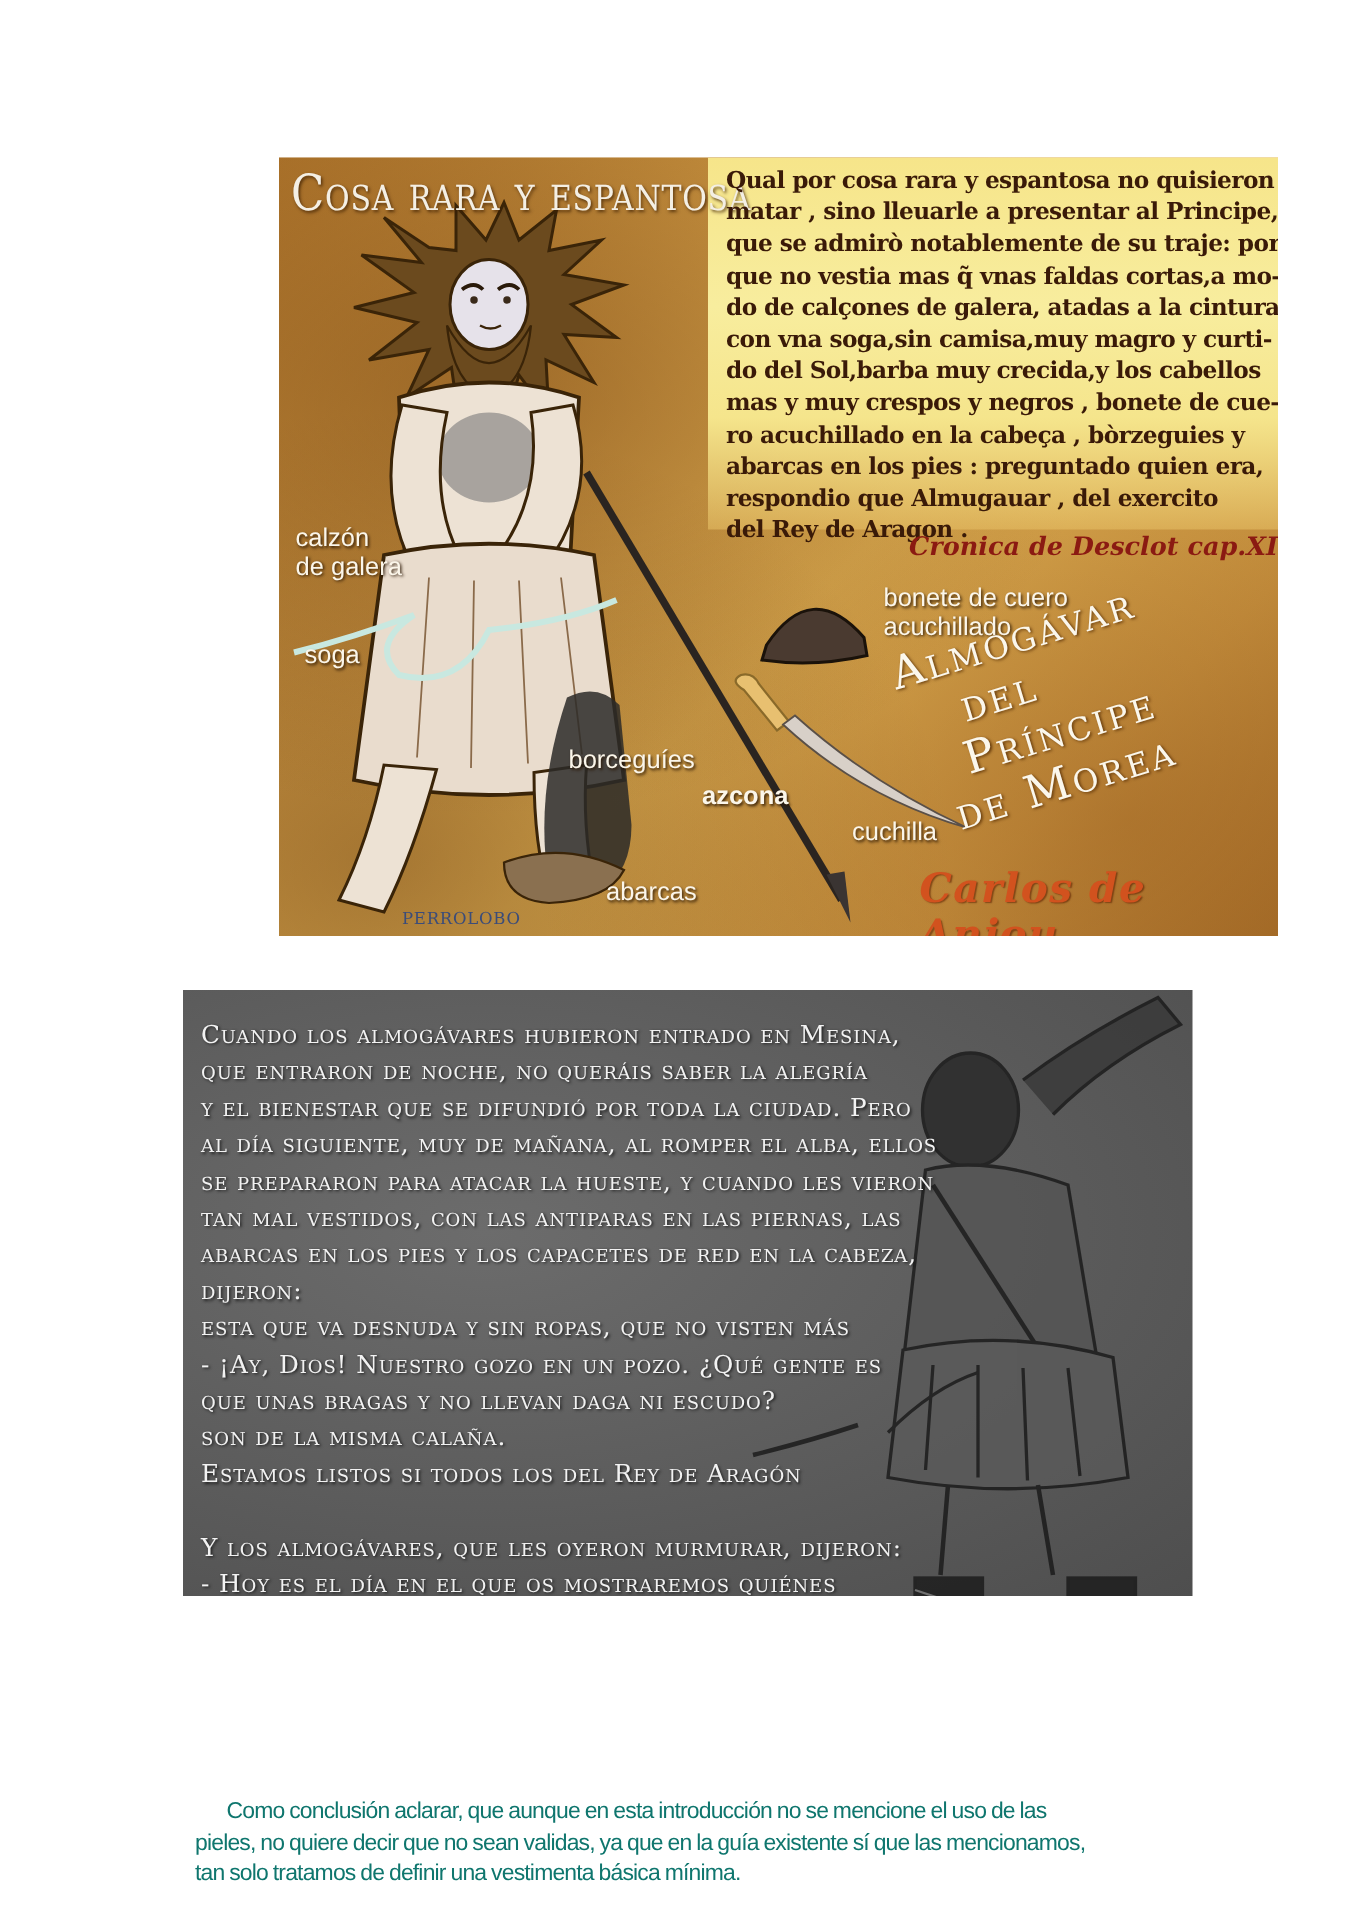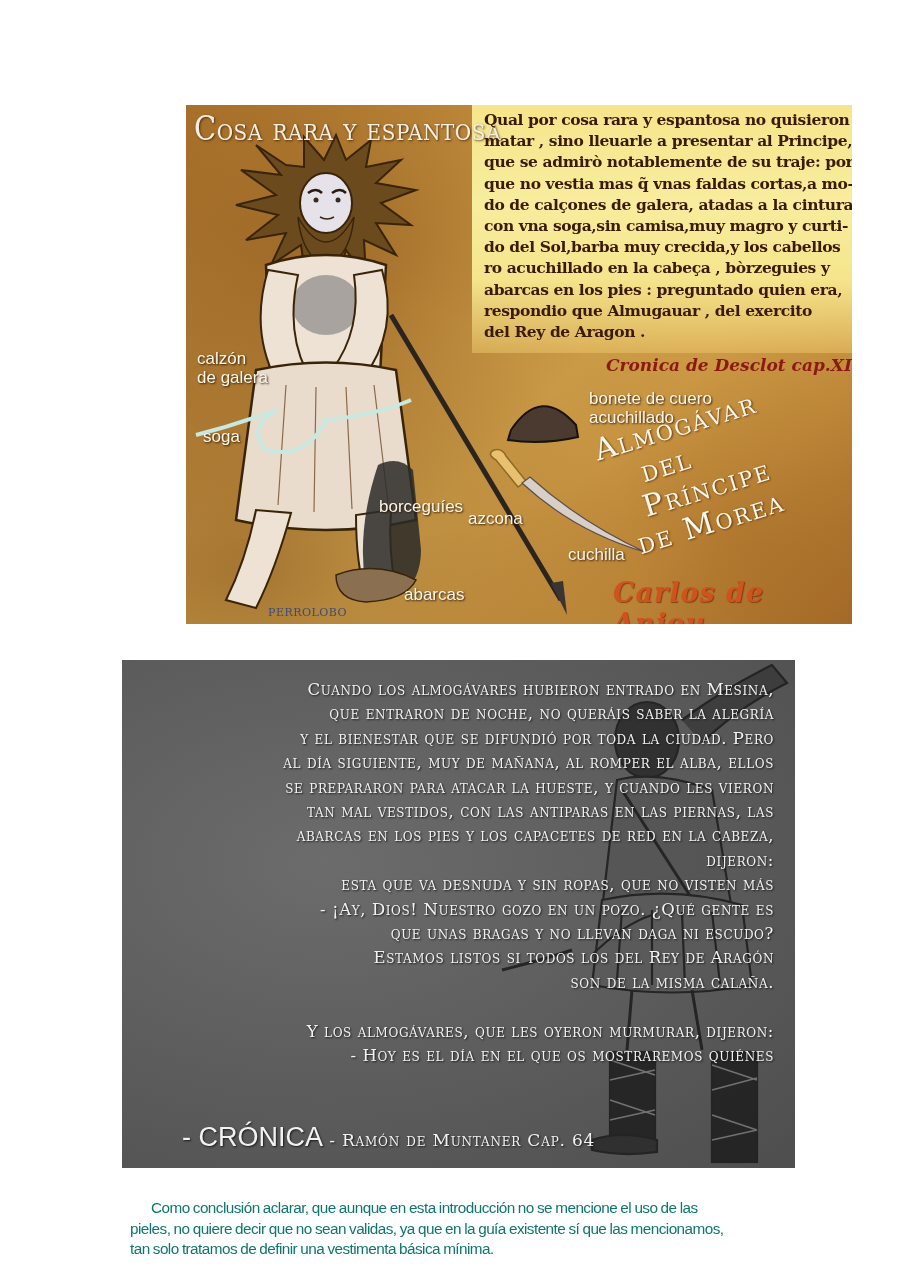--- a/index.html
+++ b/index.html
@@ -52,25 +52,24 @@
     text-shadow: 1px 1px 1px rgba(90,30,0,0.6); letter-spacing: 1px;
   }
   #fig1 .watermark {
     position: absolute; left: 82px; top: 501px; font-family: "DejaVu Serif", serif;
     font-size: 11px; color: #3a4c7a; letter-spacing: 0.5px;
   }
   #fig1 svg { position: absolute; left: 0; top: 0; }
 
   
   #fig2 {
-    position: absolute; left: 122px; top: 660px; width: 673px; height: 508px;
+    position: absolute; left: 122px; top: 660px; width: 673px; height: 404px;
     overflow: hidden;
     background:
       radial-gradient(ellipse at 30% 40%, #6c6c6c 0%, #5d5d5d 50%, #4e4e4e 100%);
-    text-align: right;
   }
   #fig2 .chron {
     position: absolute; left: 12px; top: 18px; width: 640px;
     font-family: "DejaVu Serif", serif; font-variant: small-caps;
     font-size: 16.5px; line-height: 24.4px; color: #f2f2f2; letter-spacing: 0.6px;
     text-shadow: 1px 1px 2px #1a1a1a;
   }
   #fig2 .chron .ln { display: block; white-space: nowrap; }
   #fig2 .chron .gap { height: 24.4px; }
   #fig2 .sig {
@@ -141,39 +140,40 @@
   <div class="title">Cosa rara y espantosa</div>
 
   <div class="quote">
     <span class="quote-line">Qual por cosa rara y espantosa no quisieron</span>
     <span class="quote-line"> matar , sino lleuarle a presentar al Principe,</span>
     <span class="quote-line"> que se admirò notablemente de su traje: por-</span>
     <span class="quote-line"> que no vestia mas q̃ vnas faldas cortas,a mo-</span>
     <span class="quote-line"> do de calçones de galera, atadas a la cintura</span>
     <span class="quote-line"> con vna soga,sin camisa,muy magro y curti-</span>
     <span class="quote-line"> do del Sol,barba muy crecida,y los cabellos</span>
+    <span class="quote-line"> mas y muy crespos y negros , bonete de cue-</span>
     <span class="quote-line"> ro acuchillado en la cabeça , bòrzeguies y</span>
     <span class="quote-line"> abarcas en los pies : preguntado quien era,</span>
     <span class="quote-line"> respondio que Almugauar , del exercito</span>
     <span class="quote-line"> del Rey de Aragon .</span>
   </div>
 
   <div class="source">Cronica de Desclot cap.XI</div>
 
   <div class="label" style="left:11px; top:244px;">
     <span style="display:block">calzón</span>
     <span style="display:block">de galera</span>
   </div>
   <div class="label" style="left:17px; top:322px;">soga</div>
   <div class="label" style="left:403px; top:284px;">
     <span style="display:block">bonete de cuero</span>
     <span style="display:block">acuchillado</span>
   </div>
   <div class="label" style="left:193px; top:392px;">borceguíes</div>
-  <div class="label" style="left:282px; top:404px;">azcona</div>
+  <div class="label" style="left:282px; top:416px;font-weight:bold;">azcona</div>
   <div class="label" style="left:382px; top:440px;">cuchilla</div>
   <div class="label" style="left:218px; top:480px;">abarcas</div>
 
   <div class="big-title">
     <span>Almogávar</span>
     <span style="padding-left:38px">del</span>
     <span style="padding-left:30px">Príncipe</span>
     <span style="padding-left:14px">de Morea</span>
   </div>
 
@@ -212,22 +212,22 @@
     <span class="ln">que entraron de noche, no queráis saber la alegría</span>
     <span class="ln"> y el bienestar que se difundió por toda la ciudad. Pero</span>
     <span class="ln">al día siguiente, muy de mañana, al romper el alba, ellos</span>
     <span class="ln">se prepararon para atacar la hueste, y cuando les vieron</span>
     <span class="ln">tan mal vestidos, con las antiparas en las piernas, las</span>
     <span class="ln">abarcas en los pies y los capacetes de red en la cabeza,</span>
     <span class="ln">dijeron:</span>
     <span class="ln"> esta que va desnuda y sin ropas, que no visten más</span>
     <span class="ln">- ¡Ay, Dios!  Nuestro gozo en un pozo. ¿Qué gente es</span>
     <span class="ln">que unas bragas y no llevan daga ni escudo?</span>
+    <span class="ln">son de la misma calaña.</span>
     <span class="ln">Estamos listos si todos los del Rey de Aragón</span>
-    <span class="ln">son de la misma calaña.</span>
     <span class="ln gap"></span>
     <span class="ln">Y los almogávares, que les oyeron murmurar, dijeron:</span>
     <span class="ln">- Hoy es el día en el que os mostraremos quiénes</span>
   </div>
 
   <div class="sig">
     <span class="work">- CRÓNICA</span><span class="author"> - Ramón de Muntaner Cap. 64</span>
   </div>
 </div>
 

